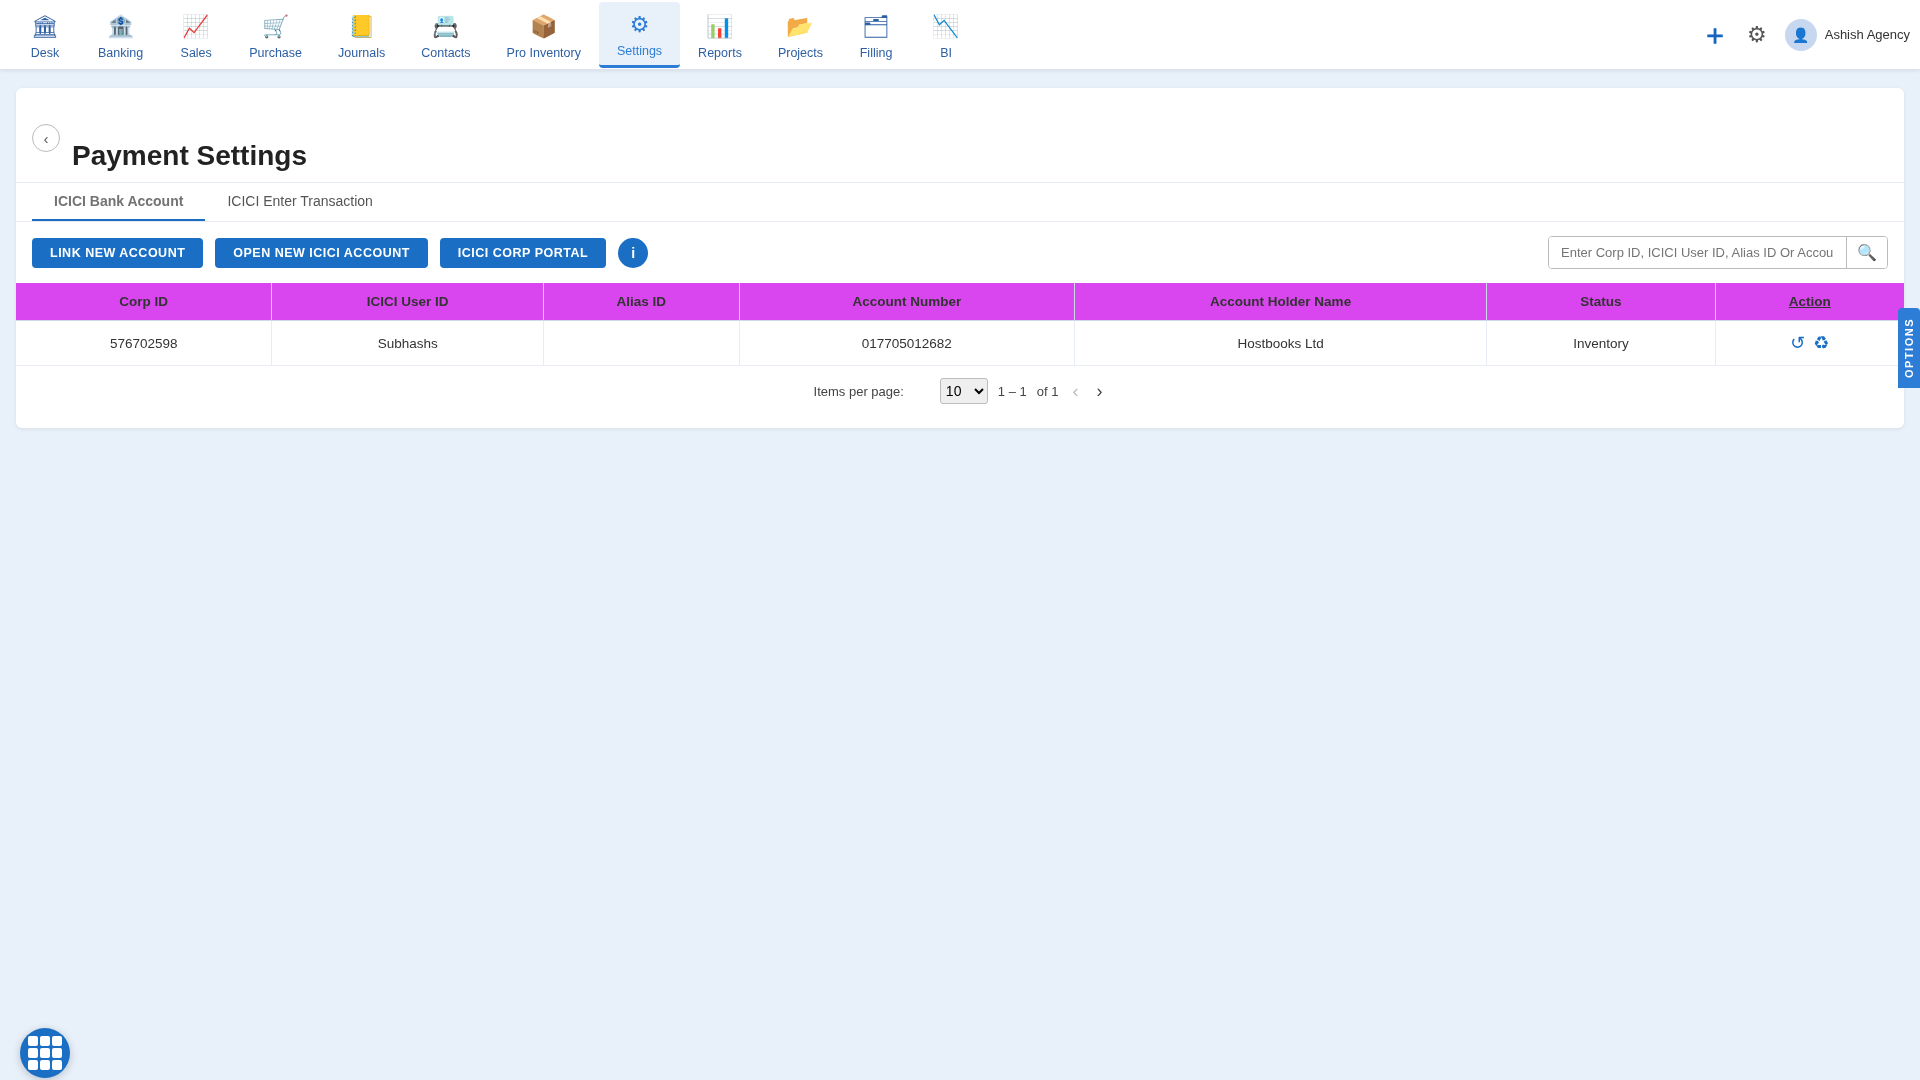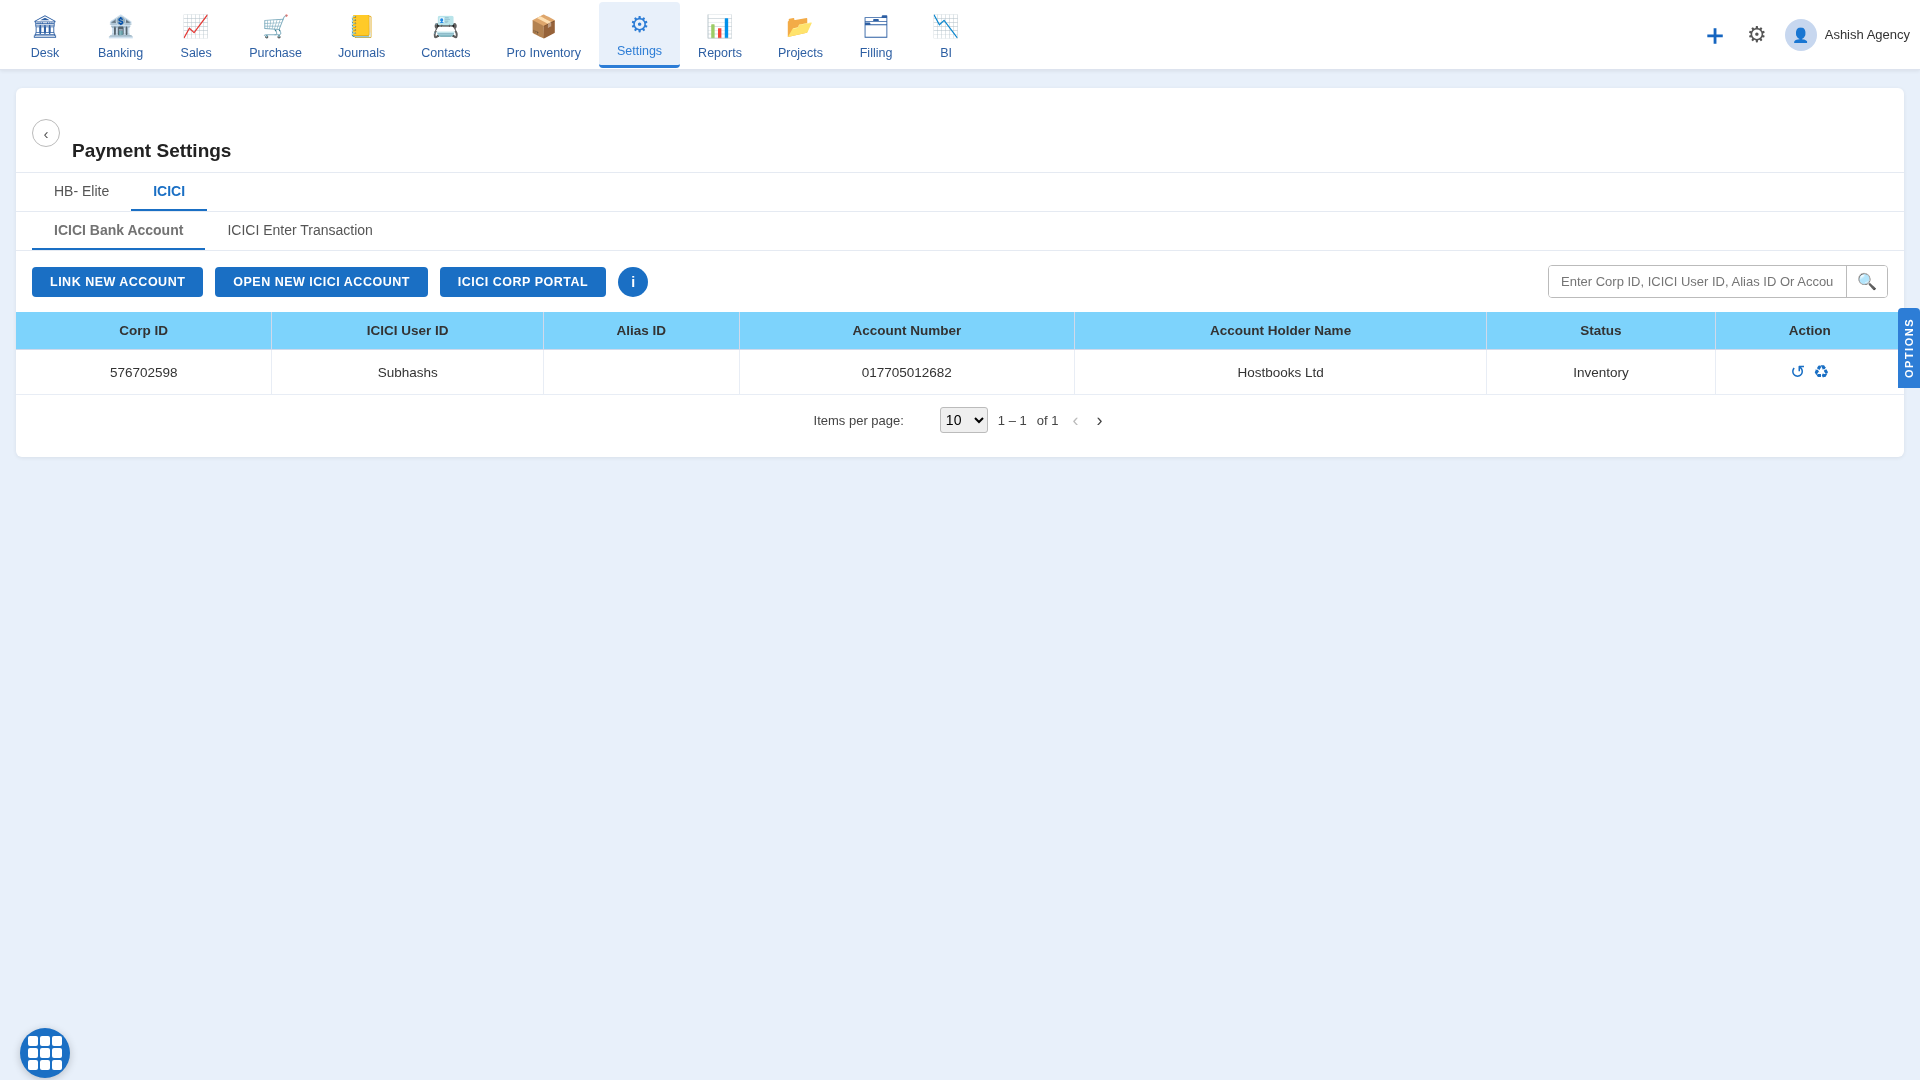--- a/index.html
+++ b/index.html
@@ -117,21 +117,21 @@
       border: 1px solid #bbb;
       border-radius: 50%;
       width: 28px; height: 28px;
       display: flex; align-items: center; justify-content: center;
       cursor: pointer;
       margin-right: 12px;
       color: #555;
       font-size: 15px;
     }
     .page-title {
-      font-size: 19px;
+      font-size: 28px;
       font-weight: 700;
       color: #222;
       margin-top: 36px;
     }
 
     
     .tabs-row {
       display: flex;
       padding: 0 16px;
       border-bottom: 1px solid #e5eaf2;
@@ -233,31 +233,31 @@
       font-size: 16px;
     }
 
     
     .data-table {
       width: 100%;
       border-collapse: collapse;
       font-size: 13.5px;
     }
     .data-table thead tr {
-      background: #7dd3fc;
+      background: #d946ef;
     }
     .data-table th {
       padding: 11px 16px;
       text-align: center;
       font-weight: 600;
       color: #333;
       border-bottom: 1px solid #d0d9ea;
       border-right: 1px solid #d0d9ea;
     }
-    .data-table th:last-child { border-right: none; }
+    .data-table th:last-child { border-right: none; text-decoration: underline; }
     .data-table td {
       padding: 11px 20px;
       text-align: center;
       color: #333;
       border-bottom: 1px solid #e8edf5;
       border-right: 1px solid #e8edf5;
     }
     .data-table td:last-child { border-right: none; }
 
     .action-icons {
@@ -423,24 +423,20 @@
 
   <div class="page-card">
 
     <div class="page-header">
       <button class="back-btn">
         <span>‹</span>
       </button>
       <span class="page-title">Payment Settings</span>
     </div>
 
-    <div class="tabs-row" id="tabs-container">
-        <button class="tab">HB- Elite</button>
-        <button class="tab active">ICICI</button>
-      </div>
 
     <div class="subtabs-row" id="subtabs-container">
         <button class="subtab active">ICICI Bank Account</button>
         <button class="subtab">ICICI Enter Transaction</button>
       </div>
 
     <div class="action-bar">
       <button class="btn-primary">LINK NEW ACCOUNT</button>
       <button class="btn-primary">OPEN NEW ICICI ACCOUNT</button>
       <button class="btn-primary">ICICI CORP PORTAL</button>

